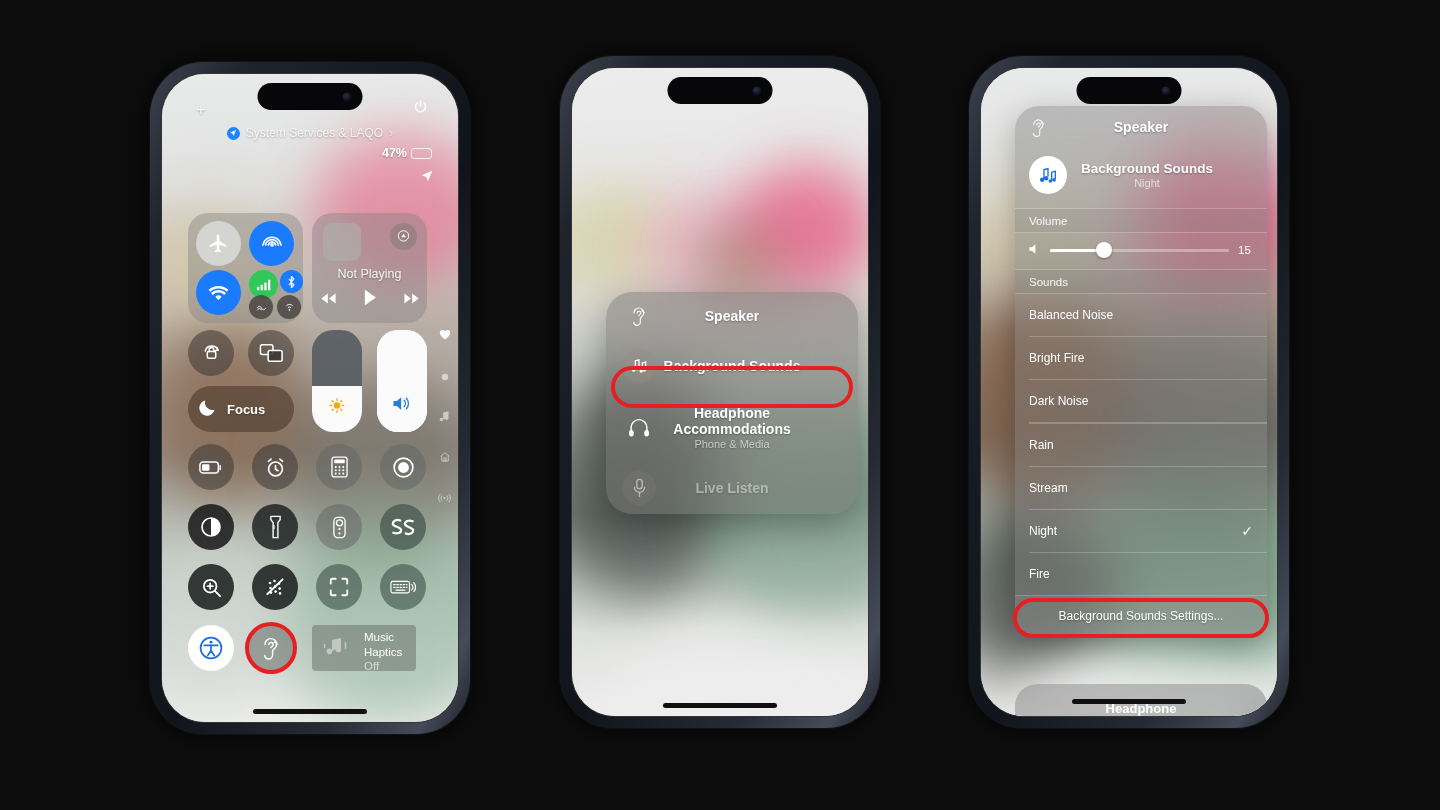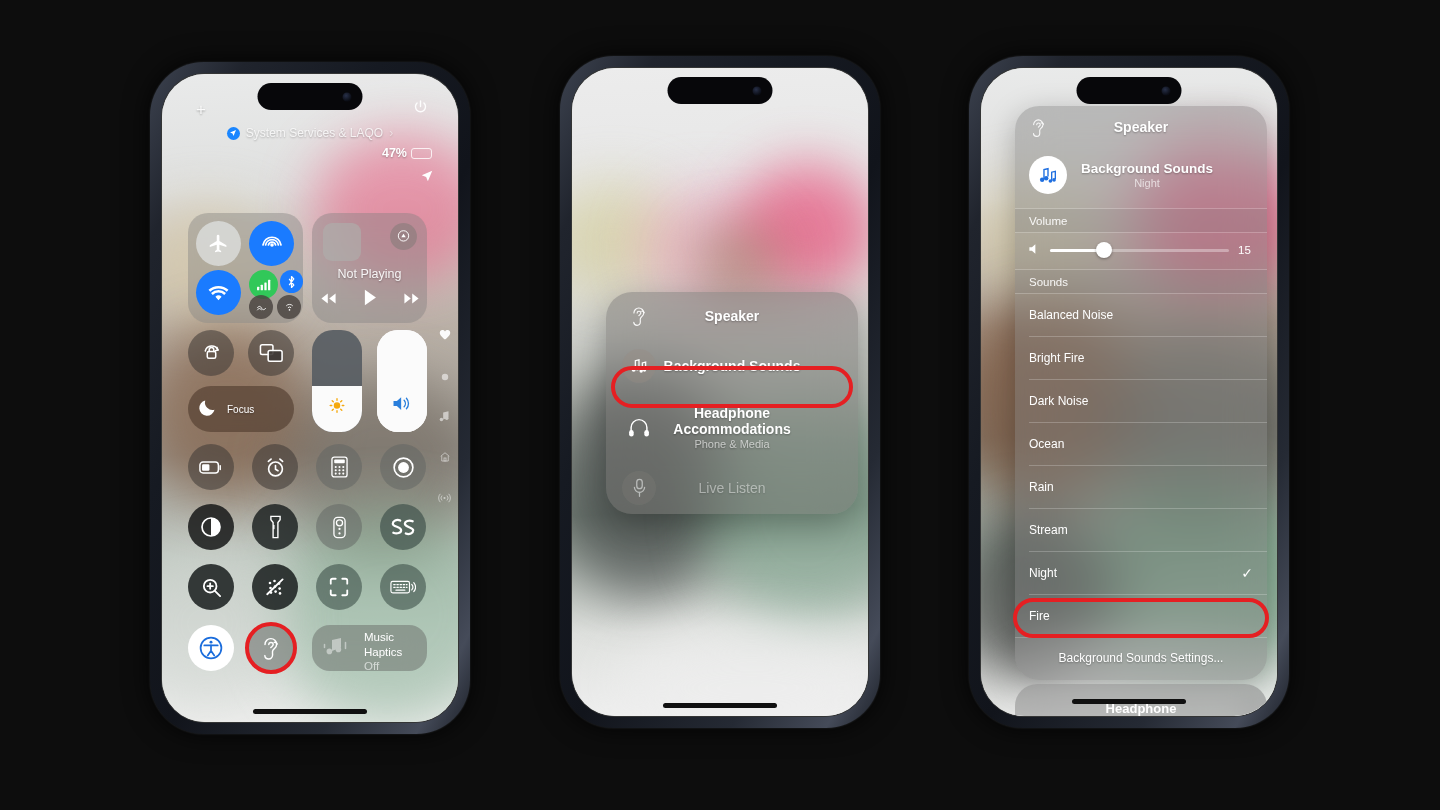--- a/index.html
+++ b/index.html
@@ -268,21 +268,21 @@
       <div class="circ tile-dark" style="left:86px;top:256px;width:46px;height:46px;">
         <svg width="25" height="20" viewBox="0 0 26 20" fill="none" stroke="#fff" stroke-width="1.6">
             <rect x="1.5" y="1.5" width="13" height="10" rx="1.8"></rect>
             <rect x="9.5" y="7.5" width="14.5" height="11" rx="1.8" fill="rgba(62,57,54,.9)"></rect>
           </svg>
       </div>
       <div class="mod" style="left:26px;top:312px;width:106px;height:46px;background:rgba(76,56,44,.60);border-radius:23px;display:flex;align-items:center;gap:9px;padding-left:9px;">
         <span><svg width="21" height="21" viewBox="0 0 24 24" fill="#fff">
               <path d="M20 14.5A8.6 8.6 0 0 1 9.4 4 8.8 8.8 0 1 0 20 14.5z"></path>
             </svg></span>
-        <span class="shadow-txt" style="color:#fff;font-size:10px;font-weight:400">Focus</span>
+        <span class="shadow-txt" style="color:#fff;font-size:13px;font-weight:700">Focus</span>
       </div>
 
       <div style="position:absolute;left:150px;top:256px;width:50px;height:102px;border-radius:21px;overflow:hidden;background:rgba(88,93,99,.92)">
         <div style="position:absolute;left:0;right:0;bottom:0;height:45%;background:#fbfbfb"></div>
         <span style="position:absolute;left:50%;bottom:14px;transform:translateX(-50%)">
           <svg width="17" height="17" viewBox="0 0 24 24" fill="none" stroke="#f5a90d" stroke-width="1.9" stroke-linecap="round">
               <circle cx="12" cy="12" r="3.6" fill="#f5a90d"></circle>
               <path d="M12 2.4v2.2M12 19.4v2.2M2.4 12h2.2M19.4 12h2.2M5.2 5.2l1.6 1.6M17.2 17.2l1.6 1.6M18.8 5.2l-1.6 1.6M6.8 17.2l-1.6 1.6"></path>
             </svg>
         </span>
@@ -433,21 +433,21 @@
             <path d="M12 9.6v5M12 14.6l-3 4.4M12 14.6l3 4.4" stroke-linecap="round"></path>
           </svg>
       </div>
       <div class="circ" style="left:86px;top:551px;width:46px;height:46px;background:rgba(104,108,104,.55)">
         <svg width="24" height="26" viewBox="0 0 22 26" fill="none" stroke="#fff" stroke-width="1.45" stroke-linecap="round">
           <path d="M5 9.4a5.8 5.8 0 0 1 11.6 0c0 3.2-2.4 4.1-3.6 5.8-1 1.4-.4 3.2-.4 4.6 0 2.2-1.6 4.2-3.9 4.2-2.2 0-3.7-1.7-3.9-3.4"></path>
           <path d="M8.8 9.6a2.2 2.2 0 0 1 4.4 0c0 1.4-1.6 2-2.4 3"></path>
           <path d="M14.2 7.4c1.4-.3 2.6.4 3 1.6"></path>
         </svg>
       </div>
-      <div class="mod" style="left:150px;top:551px;width:115px;height:46px;border-radius:18px;background:rgba(108,112,108,.52);">
+      <div class="mod" style="left:150px;top:551px;width:104px;height:46px;border-radius:4px;background:rgba(108,112,108,.52);">
         <span style="position:absolute;left:11px;top:50%;transform:translateY(-50%);opacity:.45">
           <svg width="26" height="24" viewBox="0 0 26 24" fill="#fff">
               <path d="M9 17V6l9-2v9.6"></path>
               <circle cx="6.4" cy="17.4" r="2.8"></circle>
               <circle cx="15.4" cy="15.4" r="2.8"></circle>
               <path d="M1.5 10.5v3M22.5 8.5v6" stroke="#fff" stroke-width="1.5" stroke-linecap="round"></path>
             </svg>
         </span>
         <div style="position:absolute;left:52px;top:5px;color:#fff;line-height:1.28;">
           <div style="font-size:11.5px;font-weight:400">Music</div>
@@ -513,21 +513,21 @@
           </span>
         </div>
         <div class="hear-row" style="min-height:52px;opacity:.55">
           <span class="hear-ic" style="background:rgba(140,136,130,.38)">
             <svg width="15" height="20" viewBox="0 0 16 22" fill="none" stroke="#fff" stroke-width="1.4" stroke-linecap="round">
                 <rect x="5" y="1.4" width="6" height="10.4" rx="3"></rect>
                 <path d="M2.4 10.2a5.6 5.6 0 0 0 11.2 0"></path>
                 <path d="M8 15.8v4.4"></path>
               </svg>
           </span>
-          <span class="hear-lbl" style="font-weight:400;color:rgba(255,255,255,.8)">Live Listen</span>
+          <span class="hear-lbl" style="font-weight:700;color:rgba(255,255,255,.8)">Live Listen</span>
         </div>
       </div>
 
       <div class="ring" style="left:39px;top:298px;width:242px;height:42px;"></div>
       <div class="home-indicator"></div>
     </div>
   </div>
 
   <div class="phone" id="phone3">
     <div class="phone-inner">
@@ -596,23 +596,20 @@
             </div>
           <div class="hairline" style="margin-left:14px"></div>
           <div class="snd-row">
             <span>Bright Fire</span>
             </div>
           <div class="hairline" style="margin-left:14px"></div>
           <div class="snd-row">
             <span>Dark Noise</span>
             </div>
           <div class="hairline" style="margin-left:14px"></div>
-          <div class="snd-row">
-            <span>Ocean</span>
-            </div>
           <div class="hairline" style="margin-left:14px"></div>
           <div class="snd-row">
             <span>Rain</span>
             </div>
           <div class="hairline" style="margin-left:14px"></div>
           <div class="snd-row">
             <span>Stream</span>
             </div>
           <div class="hairline" style="margin-left:14px"></div>
           <div class="snd-row">

